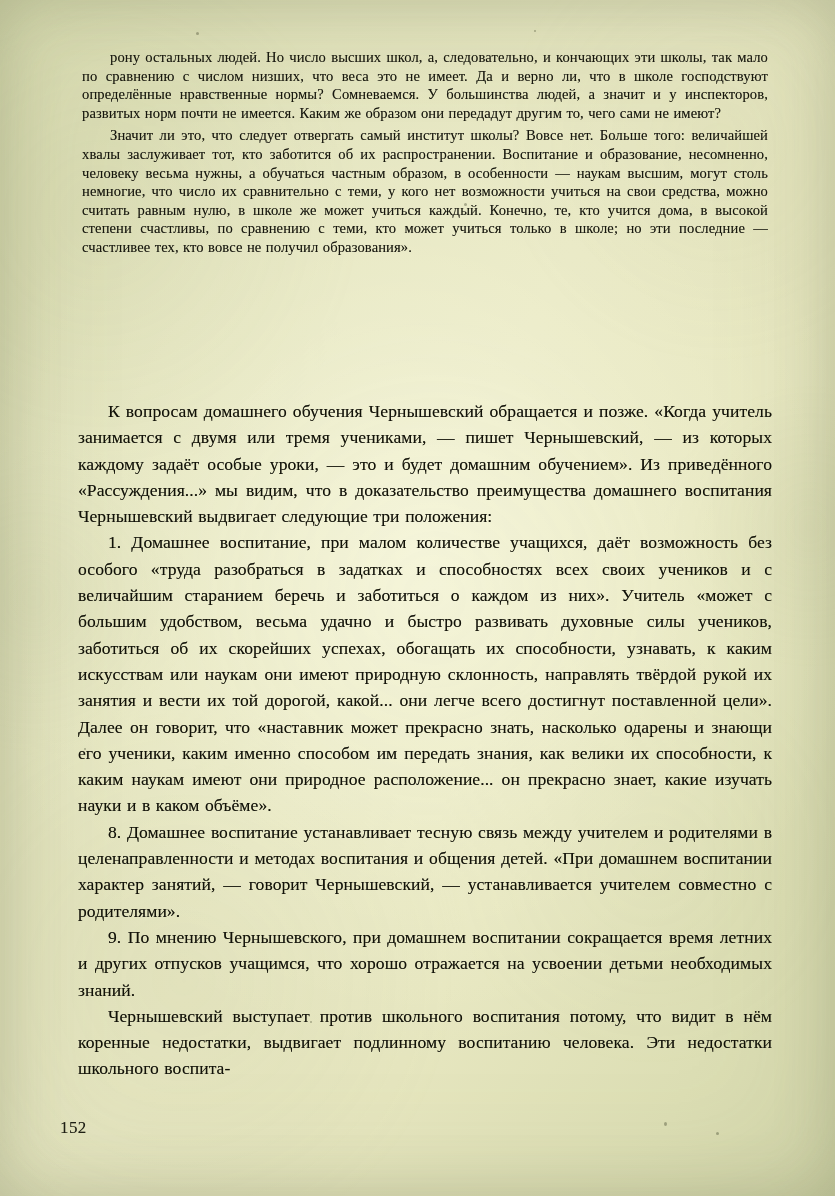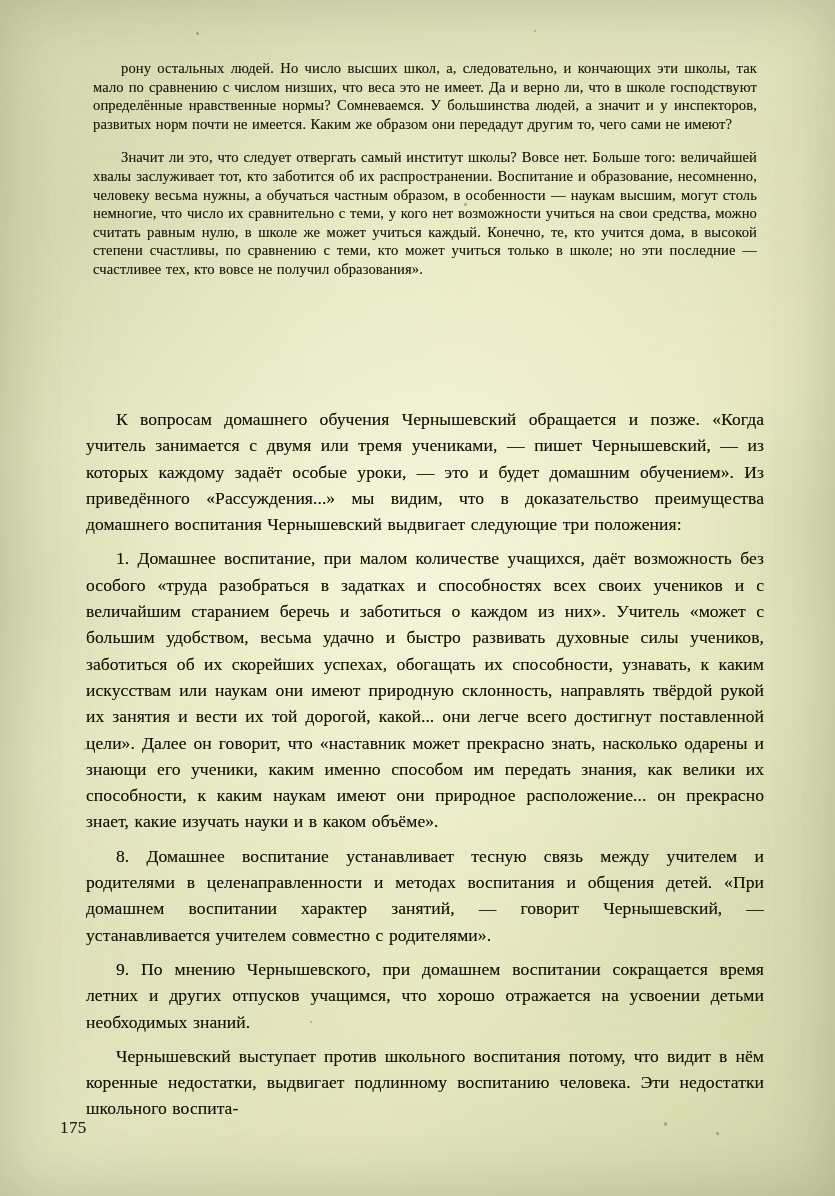--- a/index.html
+++ b/index.html
@@ -64,21 +64,21 @@
     width: 694px;
     font-size: 14.6px;
     line-height: 18.6px;
     text-align: justify;
     letter-spacing: .1px;
     word-spacing: .6px;
     color: #17170f;
     text-shadow: 0 0 .6px rgba(30,30,18,.40);
   }
   .quote-block p {
-    margin: 15px;
+    margin: 4px;
     text-indent: 28px;
   }
   .quote-block p.cont {
     text-indent: 28px;
   }
 
   
   .body-block {
     position: absolute;
     top: 398px;
@@ -86,21 +86,21 @@
     width: 694px;
     font-size: 17.6px;
     line-height: 26.3px;
     text-align: justify;
     letter-spacing: .05px;
     word-spacing: 1.1px;
     color: #121209;
     text-shadow: 0 0 .55px rgba(25,25,15,.45);
   }
   .body-block p {
-    margin: 8px;
+    margin: 0;
     text-indent: 30px;
   }
 
   .page-number {
     position: absolute;
     left: 60px;
     top: 1118px;
     font-size: 17px;
     line-height: 20px;
     letter-spacing: .4px;
@@ -141,16 +141,16 @@
     <div class="body-block">
       <p>К вопросам домашнего обучения Чернышевский обращается и позже. «Когда учитель занимается с двумя или тремя учениками, — пишет Чернышевский, — из которых каждому задаёт особые уроки, — это и будет домашним обучением». Из приведённого «Рассуждения...» мы видим, что в доказательство преимущества домашнего воспитания Чернышевский выдвигает следующие три положения:</p>
       <p>1. Домашнее воспитание, при малом количестве учащихся, даёт возможность без особого «труда разобраться в задатках и способностях всех своих учеников и с величайшим старанием беречь и заботиться о каждом из них». Учитель «может с большим удобством, весьма удачно и быстро развивать духовные силы учеников, заботиться об их скорейших успехах, обогащать их способности, узнавать, к каким искусствам или наукам они имеют природную склонность, направлять твёрдой рукой их занятия и вести их той дорогой, какой... они легче всего достигнут поставленной цели». Далее он говорит, что «наставник может прекрасно знать, насколько одарены и знающи его ученики, каким именно способом им передать знания, как велики их способности, к каким наукам имеют они природное расположение... он прекрасно знает, какие изучать науки и в каком объёме».</p>
       <p>8. Домашнее воспитание устанавливает тесную связь между учителем и родителями в целенаправленности и методах воспитания и общения детей. «При домашнем воспитании характер занятий, — говорит Чернышевский, — устанавливается учителем совместно с родителями».</p>
       <p>9. По мнению Чернышевского, при домашнем воспитании сокращается время летних и других отпусков учащимся, что хорошо отражается на усвоении детьми необходимых знаний.</p>
       <p>Чернышевский выступает против школьного воспитания потому, что видит в нём коренные недостатки, выдвигает подлинному воспитанию человека. Эти недостатки школьного воспита-</p>
     </div>
 
   </div>
 
-  <div class="page-number">175</div>
+  <div class="page-number">152</div>
 
   <div class="vignette"></div>
 </div>
 
 </body></html>

